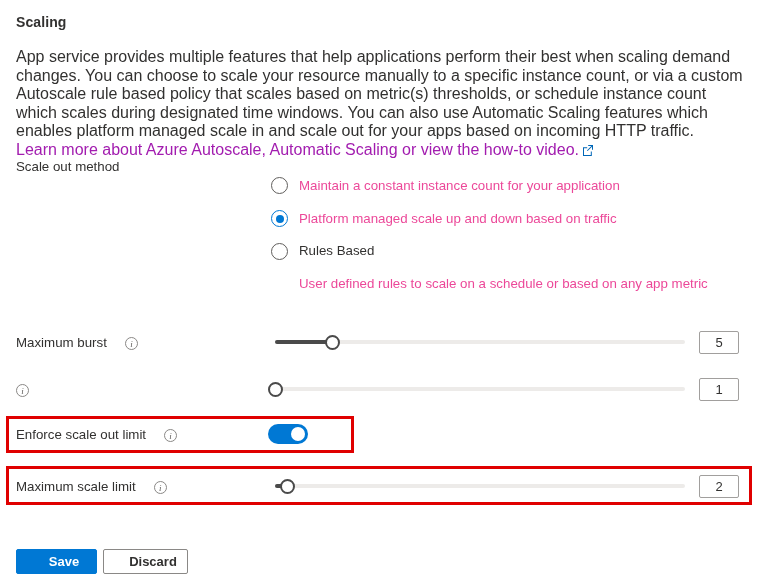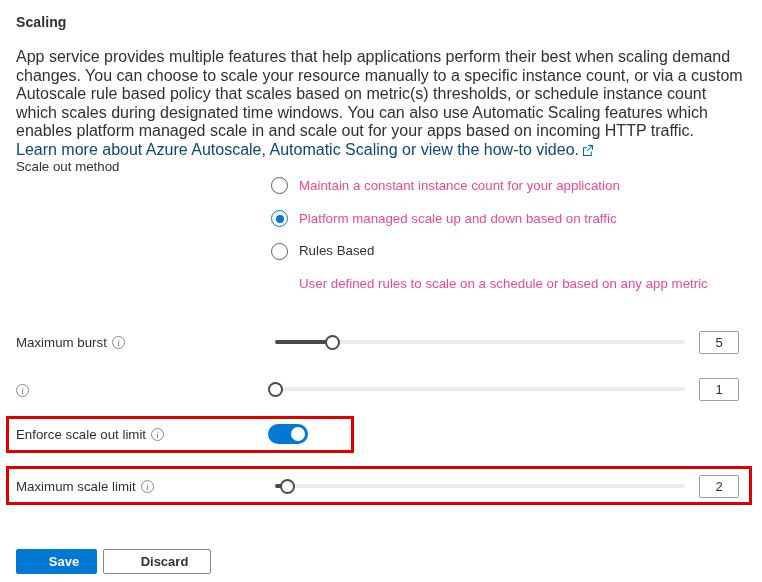--- a/index.html
+++ b/index.html
@@ -38,21 +38,21 @@
   .description {
     position: absolute;
     left: 16px;
     top: 48px;
     width: 732px;
     font-size: 16px;
     line-height: 18.6px;
     color: #323130;
   }
   .desc-link {
-    color: #0c4a6e;
+    color: #a21caf;
     text-decoration: none;
     cursor: pointer;
   }
   .ext-icon {
     display: inline-block;
     width: 11px;
     height: 11px;
     position: relative;
     margin-left: 3px;
     vertical-align: -1px;
@@ -67,21 +67,22 @@
     height: 30px;
     display: flex;
     align-items: center;
   }
   .row-label {
     position: absolute;
     left: 16px;
     font-size: 13.3px;
     color: #323130;
     display: flex;
-    gap: 5px;
+    align-items: center;
+    gap: 18px;
     white-space: nowrap;
   }
 
   
   .info-icon {
     display: inline-block;
     width: 13px;
     height: 13px;
     border: 1px solid #8a8886;
     border-radius: 50%;
@@ -261,21 +262,21 @@
     left: 16px;
     top: 549px;
     width: 81px;
     background: #0078d4;
     color: #ffffff;
     border: 1px solid #0078d4;
   }
   .btn-secondary {
     left: 103px;
     top: 549px;
-    width: 108px;
+    width: 85px;
     background: #ffffff;
     color: #323130;
     border: 1px solid #8a8886;
   }
 </style>
 </head>
 <body>
 
 <div class="page">
 

